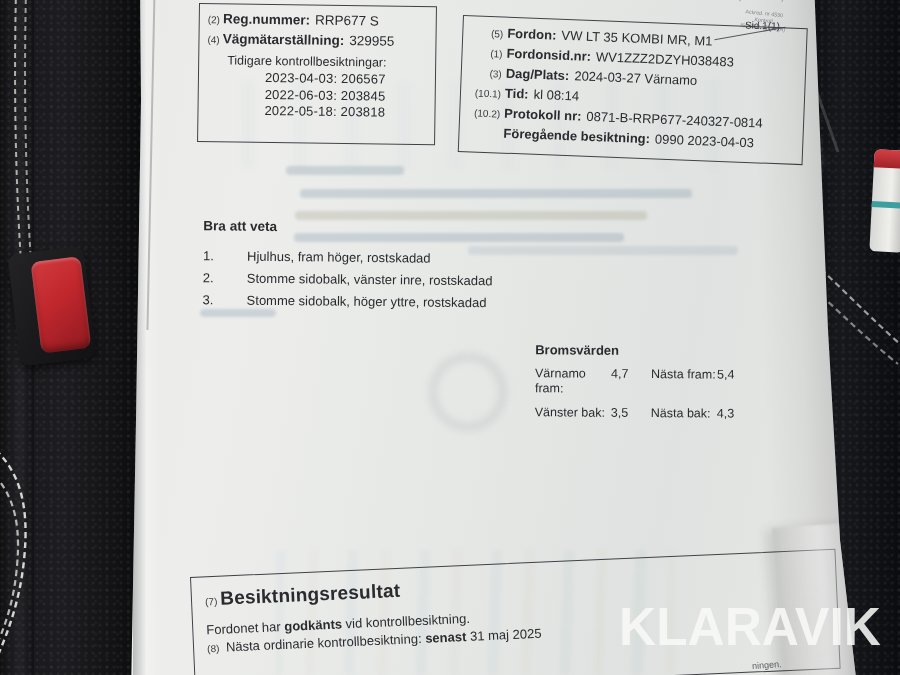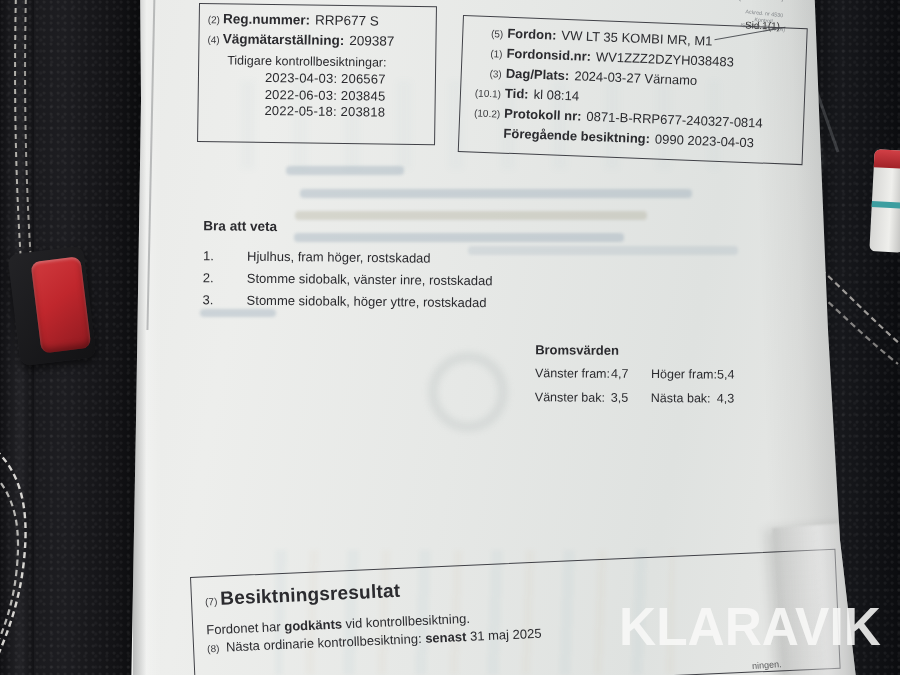--- a/index.html
+++ b/index.html
@@ -164,21 +164,21 @@
 
     <div class="box boxL">
       <div class="row">
         <span class="num">(2)</span>
         <span class="lbl">Reg.nummer:</span>
         <span>RRP677 S</span>
       </div>
       <div class="row">
         <span class="num">(4)</span>
         <span class="lbl">Vägmätarställning:</span>
-        <span>209387</span>
+        <span>329955</span>
       </div>
       <div class="hist-title">Tidigare kontrollbesiktningar:</div>
       <div class="hist">2023-04-03: 206567</div>
       <div class="hist">2022-06-03: 203845</div>
       <div class="hist">2022-05-18: 203818</div>
     </div>
 
     <div class="box boxR">
       <div class="row">
         <span class="num">(5)</span>
@@ -224,23 +224,23 @@
       </div>
       <div class="item">
         <span class="inum">3.</span>
         <span>Stomme sidobalk, höger yttre, rostskadad</span>
       </div>
     </div>
 
     <div class="brakes">
       <div class="title">Bromsvärden</div>
       <div class="grid">
-        <span>Vänster fram:</span>
+        <span>Värnamo fram:</span>
         <span>4,7</span>
-        <span>Höger fram:</span>
+        <span>Nästa fram:</span>
         <span>5,4</span>
         <span>Vänster bak:</span>
         <span>3,5</span>
         <span>Nästa bak:</span>
         <span>4,3</span>
       </div>
     </div>
 
     <div class="box resultbox">
       <div class="trow">

